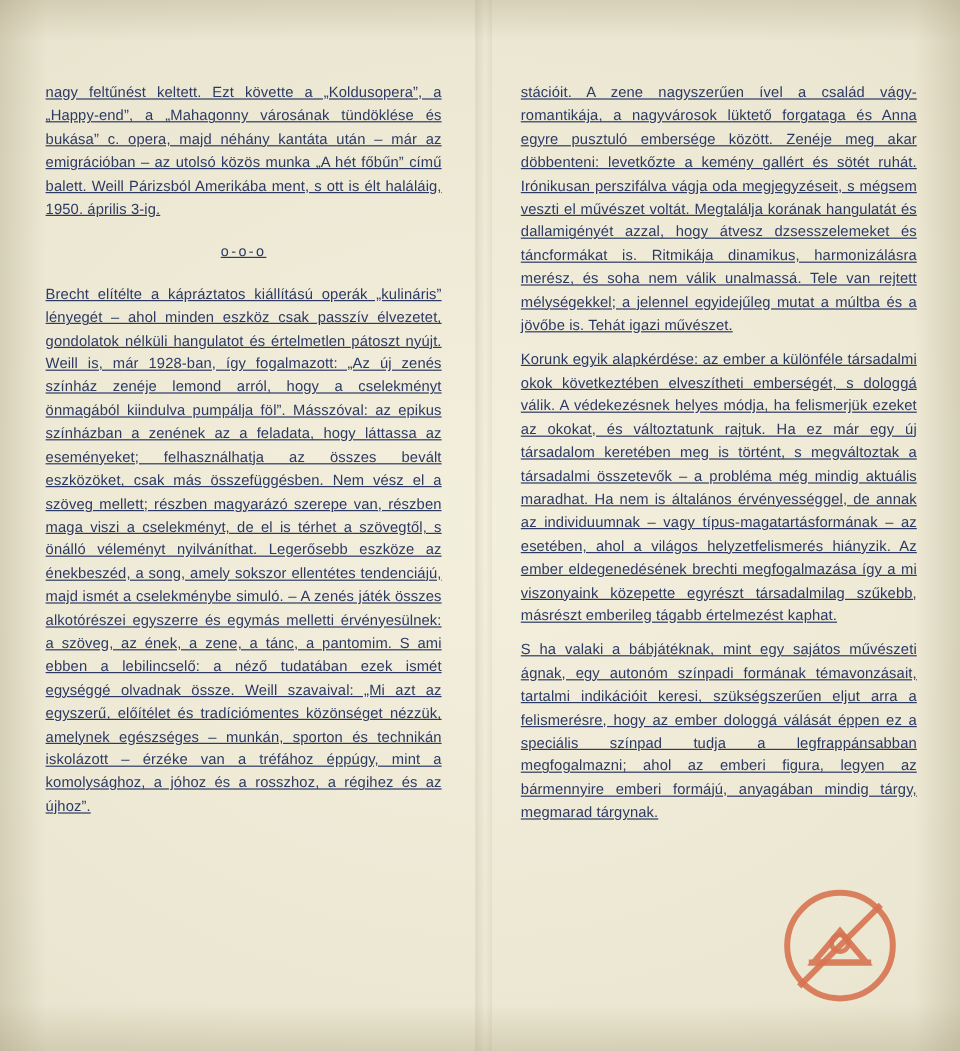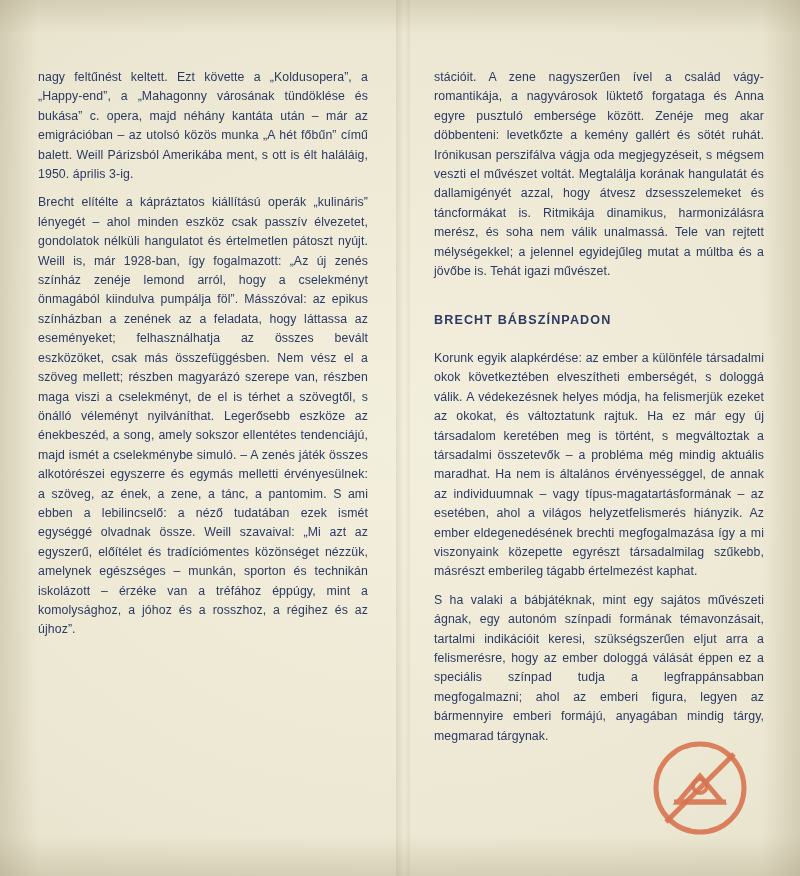--- a/index.html
+++ b/index.html
@@ -42,22 +42,22 @@
   .column {
     position: absolute;
     top: 68px;
     width: 330px;
     color: #2c3a63;
     font-size: 12.3px;
     line-height: 19.4px;
     text-align: justify;
     letter-spacing: 0.1px;
   }
-  .col-left { left: 38px; }
-  .col-right { left: 434px; }
+  .col-left { left: 38px; text-decoration: underline; }
+  .col-right { left: 434px; text-decoration: underline; }
 
   .column p {
     margin: 0 0 0 0;
     text-indent: 0;
   }
   .column p + p { margin-top: 0px; }
 
   .sep {
     text-align: center;
     letter-spacing: 2px;
@@ -91,26 +91,26 @@
 
 <div class="page">
 
   <div class="edge-top"></div>
   <div class="edge-bottom"></div>
   <div class="edge-left"></div>
   <div class="edge-right"></div>
 
   <div class="column col-left">
     <p class="block">nagy feltűnést keltett. Ezt követte a „Koldusopera”, a „Happy-end”, a „Mahagonny városának tündöklése és bukása” c. opera, majd néhány kantáta után – már az emigrációban – az utolsó közös munka „A hét főbűn” című balett. Weill Párizsból Amerikába ment, s ott is élt haláláig, 1950. április 3-ig.</p>
+    <div class="sep">o-o-o</div>
     <p class="block">Brecht elítélte a kápráztatos kiállítású operák „kulináris” lényegét – ahol minden eszköz csak passzív élvezetet, gondolatok nélküli hangulatot és értelmetlen pátoszt nyújt. Weill is, már 1928-ban, így fogalmazott: „Az új zenés színház zenéje lemond arról, hogy a cselekményt önmagából kiindulva pumpálja föl”. Másszóval: az epikus színházban a zenének az a feladata, hogy láttassa az eseményeket; felhasználhatja az összes bevált eszközöket, csak más összefüggésben. Nem vész el a szöveg mellett; részben magyarázó szerepe van, részben maga viszi a cselekményt, de el is térhet a szövegtől, s önálló véleményt nyilváníthat. Legerősebb eszköze az énekbeszéd, a song, amely sokszor ellentétes tendenciájú, majd ismét a cselekménybe simuló. – A zenés játék összes alkotórészei egyszerre és egymás melletti érvényesülnek: a szöveg, az ének, a zene, a tánc, a pantomim. S ami ebben a lebilincselő: a néző tudatában ezek ismét egységgé olvadnak össze. Weill szavaival: „Mi azt az egyszerű, előítélet és tradíciómentes közönséget nézzük, amelynek egészséges – munkán, sporton és technikán iskolázott – érzéke van a tréfához éppúgy, mint a komolysághoz, a jóhoz és a rosszhoz, a régihez és az újhoz”.</p>
   </div>
 
   <div class="column col-right">
     <p class="block">stációit. A zene nagyszerűen ível a család vágy-romantikája, a nagyvárosok lüktető forgataga és Anna egyre pusztuló embersége között. Zenéje meg akar döbbenteni: levetkőzte a kemény gallért és sötét ruhát. Irónikusan perszifálva vágja oda megjegyzéseit, s mégsem veszti el művészet voltát. Megtalálja korának hangulatát és dallamigényét azzal, hogy átvesz dzsesszelemeket és táncformákat is. Ritmikája dinamikus, harmonizálásra merész, és soha nem válik unalmassá. Tele van rejtett mélységekkel; a jelennel egyidejűleg mutat a múltba és a jövőbe is. Tehát igazi művészet.</p>
-    <h2 class="section-title">BRECHT BÁBSZÍNPADON</h2>
     <p class="block">Korunk egyik alapkérdése: az ember a különféle társadalmi okok következtében elveszítheti emberségét, s dologgá válik. A védekezésnek helyes módja, ha felismerjük ezeket az okokat, és változtatunk rajtuk. Ha ez már egy új társadalom keretében meg is történt, s megváltoztak a társadalmi összetevők – a probléma még mindig aktuális maradhat. Ha nem is általános érvényességgel, de annak az individuumnak – vagy típus-magatartásformának – az esetében, ahol a világos helyzetfelismerés hiányzik. Az ember eldegenedésének brechti megfogalmazása így a mi viszonyaink közepette egyrészt társadalmilag szűkebb, másrészt emberileg tágabb értelmezést kaphat.</p>
     <p class="block">S ha valaki a bábjátéknak, mint egy sajátos művészeti ágnak, egy autonóm színpadi formának témavonzásait, tartalmi indikációit keresi, szükségszerűen eljut arra a felismerésre, hogy az ember dologgá válását éppen ez a speciális színpad tudja a legfrappánsabban megfogalmazni; ahol az emberi figura, legyen az bármennyire emberi formájú, anyagában mindig tárgy, megmarad tárgynak.</p>
   </div>
 
   <div class="stamp">
     <svg width="104" height="104" viewBox="0 0 104 104" aria-hidden="true">
       <circle cx="52" cy="52" r="44" fill="none" stroke="#d4603a" stroke-width="5" opacity="0.9"></circle>
       <g fill="none" stroke="#d4603a" stroke-width="5" opacity="0.9">
         <path d="M30 66 L52 40 L74 66 Z"></path>
         <path d="M26 66 H78"></path>

